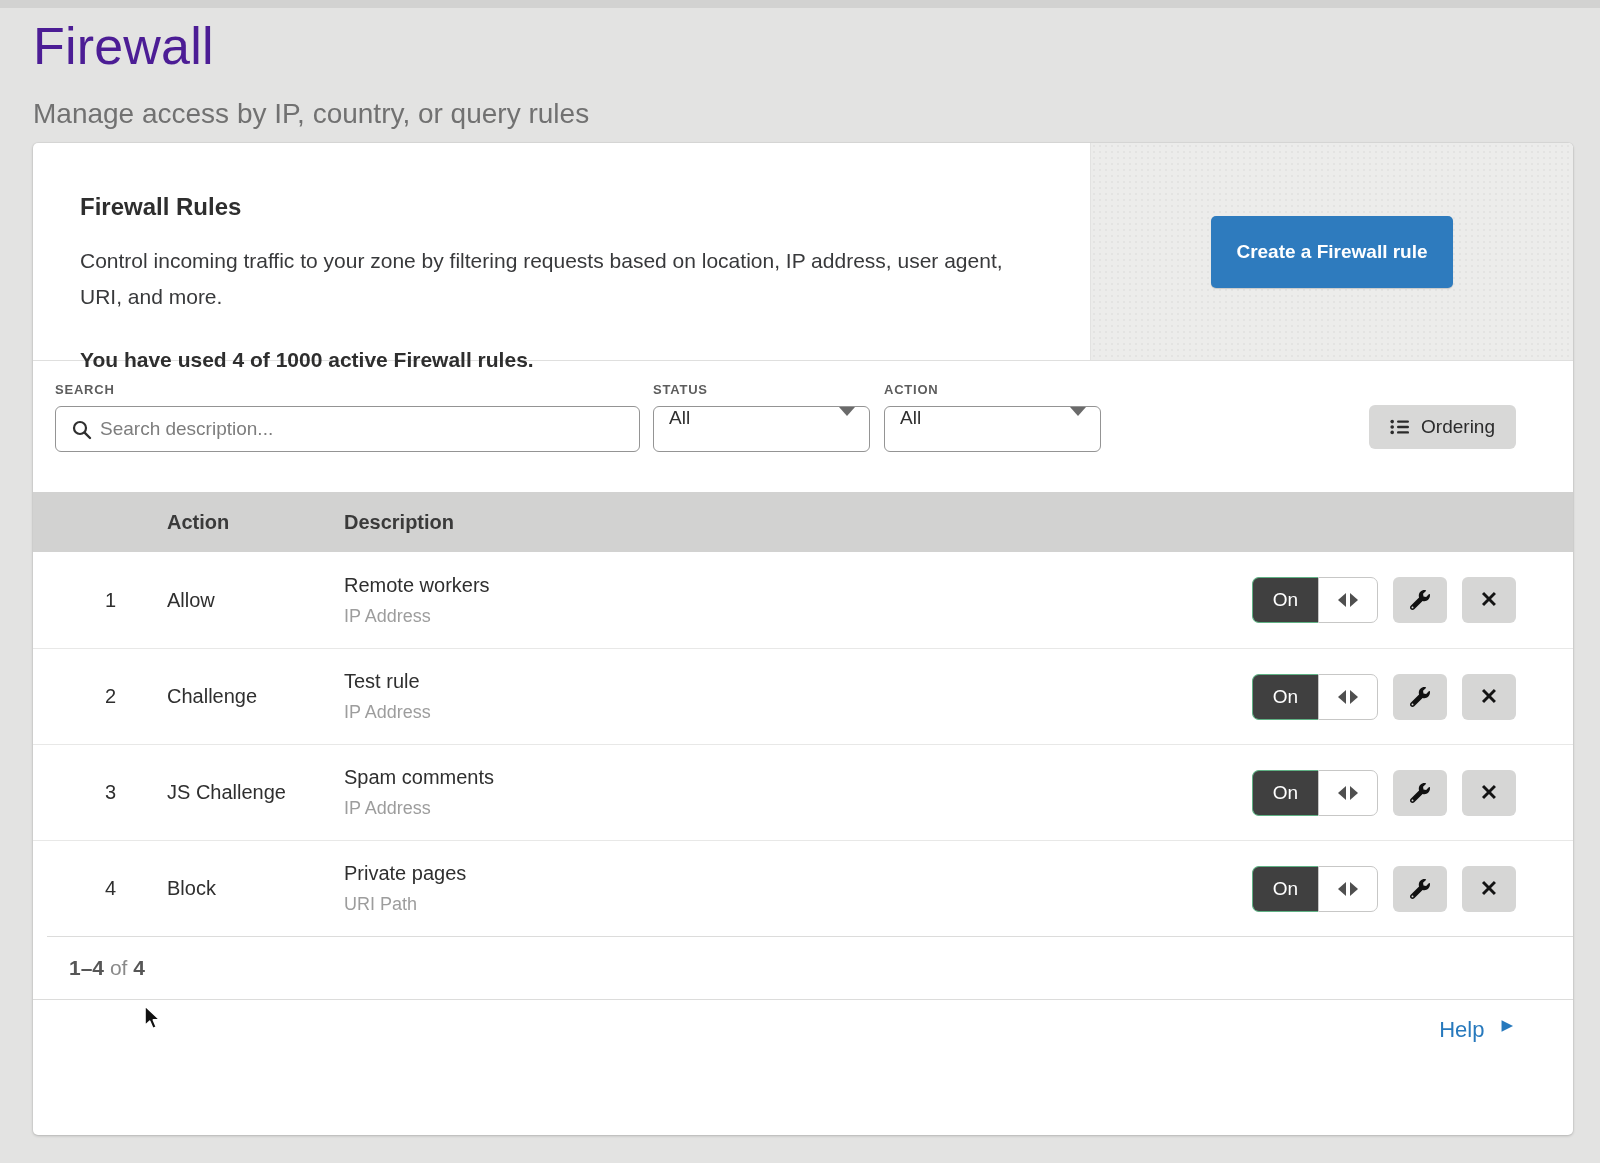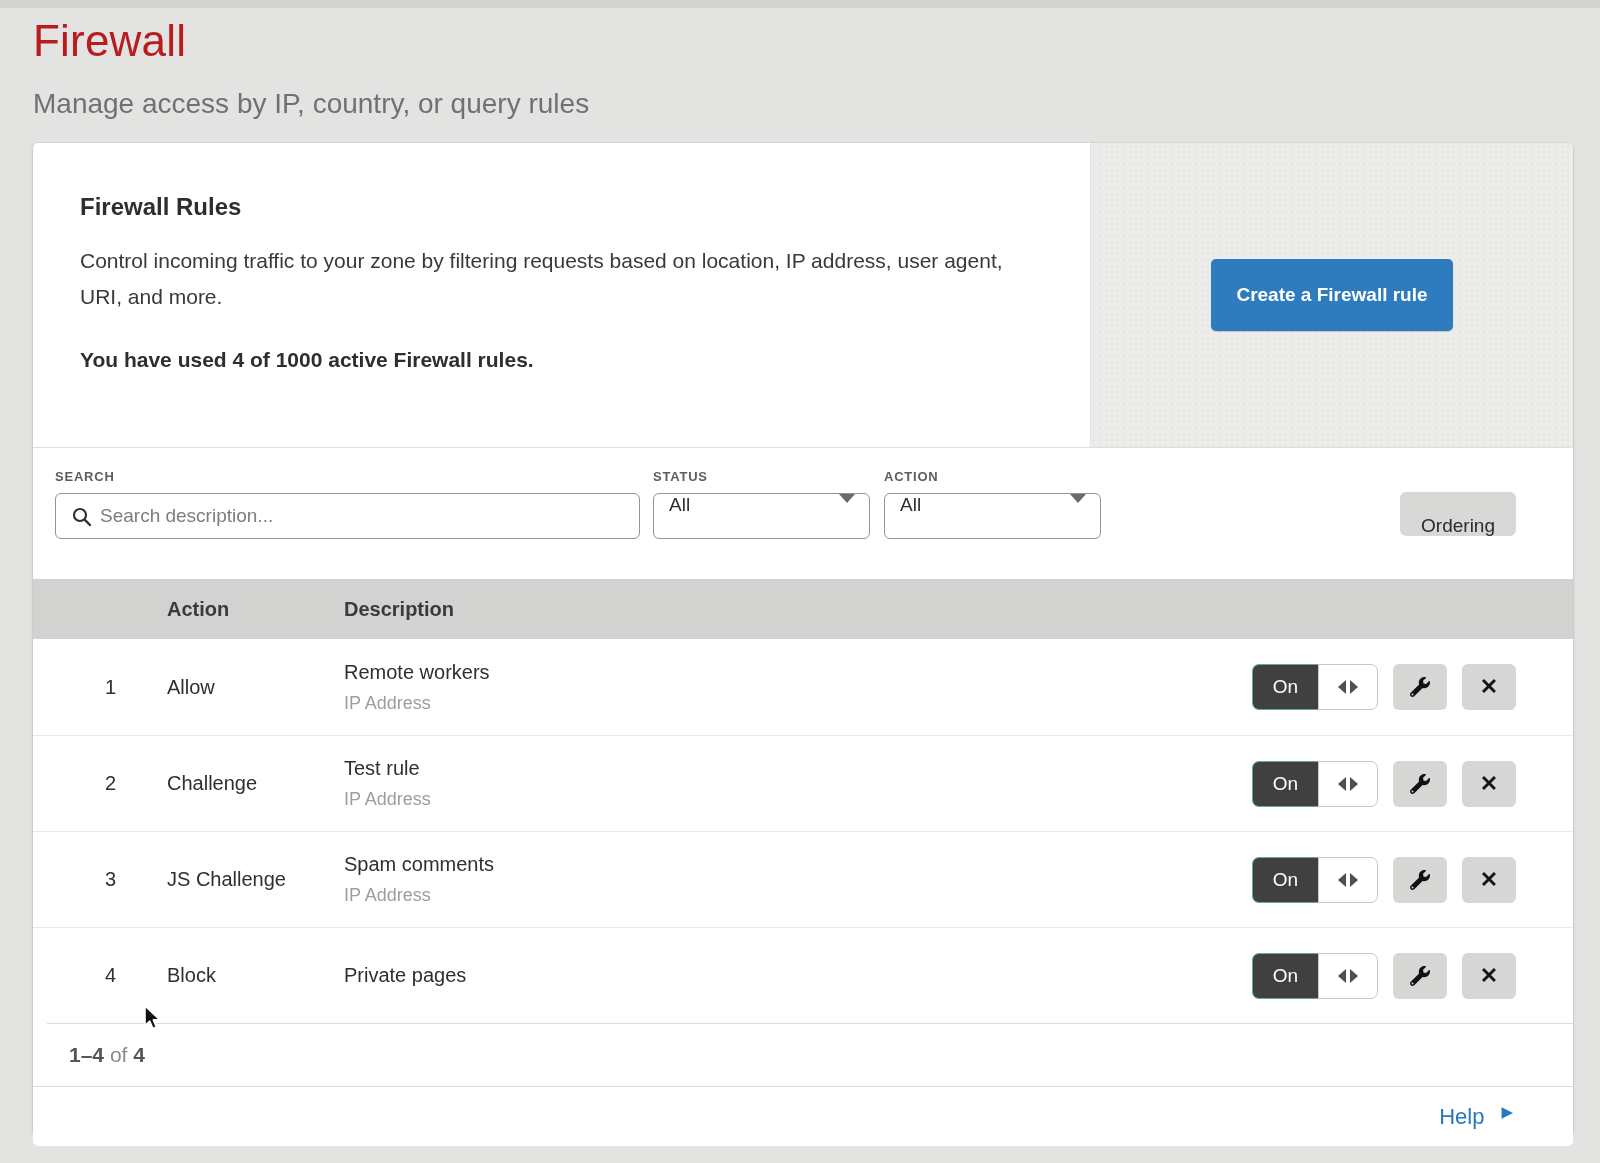--- a/index.html
+++ b/index.html
@@ -7,29 +7,29 @@
   body {
     font-family:"Liberation Sans", sans-serif;
     background:#e3e3e2;
     position:relative;
     overflow:hidden;
     color:#2f2f2f;
   }
   .top-strip { height:8px; background:#d2d2d1; width:100%; }
   
   .page-header { padding:8px 0 0 33px; }
-  .page-title { font-size:44px; font-weight:500; color:#b91c1c; letter-spacing:.2px; }
+  .page-title { font-size:52px; font-weight:500; color:#4c1d95; letter-spacing:.2px; }
   .page-subtitle { margin-top:22px; font-size:28px; font-weight:400; color:#717171; }
   
   .card {
     position:absolute; left:33px; top:143px; width:1540px; height:992px;
     background:#ffffff; border-radius:5px;
     box-shadow:0 1px 3px rgba(0,0,0,.18), 0 0 0 1px rgba(0,0,0,.03);
   }
-  .card-top { display:flex; height:305px; border-bottom:1px solid #dfdfde;gap:12px; }
+  .card-top { display:flex; height:218px; border-bottom:1px solid #dfdfde;gap:12px; }
   .intro { flex:1; padding:50px 40px 0 47px; }
   .intro-heading { font-size:24px; font-weight:700; color:#2e2e2e; }
   .intro-desc { margin-top:22px; font-size:21px; line-height:1.7; color:#38393b; max-width:950px; }
   .intro-usage { margin-top:34px; font-size:21px; font-weight:700; color:#2e2e2e; }
   .create-panel {
     width:483px; background:#ececeb; border-top-right-radius:5px;
     background-image:radial-gradient(#e3e3e2 1px, transparent 1px);
     background-size:6px 6px;
     display:flex; align-items:center; justify-content:center;
     border-left:1px solid #e2e2e1;
@@ -66,21 +66,21 @@
     padding:0 14px 0 15px; font-size:19px; color:#2f2f2f; cursor:pointer;
   }
   .caret-down {
     width:0; height:0; border-left:8px solid transparent; border-right:8px solid transparent;
     border-top:9px solid #6a6a6a;
   }
   .ordering-btn {
     margin-left:auto; margin-top:23px; height:44px; padding:12px 21px;
     background:#d8d8d7; border:none; border-radius:6px; cursor:pointer;
     display:flex; align-items:center; gap:11px;
-    font-size:19px; color:#2b2b2b; font-family:"Liberation Sans", sans-serif;flex-direction:column;
+    font-size:19px; color:#2b2b2b; font-family:"Liberation Sans", sans-serif;
   }
   
   .tbl-header {
     display:grid; grid-template-columns:134px 177px 1fr auto; align-items:center;
     height:60px; background:#d2d2d1;
     font-size:20px; font-weight:700; color:#3a3a3a;
   }
   .rule-row {
     display:grid; grid-template-columns:134px 177px 1fr auto; align-items:center;
     height:96px; padding-right:57px; background:#fff;
@@ -279,20 +279,21 @@
           <span class="x-glyph">✕</span>
         </button>
       </div>
     </div>
 
     <div class="rule-row">
       <div class="cell-num">4</div>
       <div class="cell-action">Block</div>
       <div class="cell-desc">
         <div class="desc-main">Private pages</div>
+        <div class="desc-sub">URI Path</div>
       </div>
       <div class="cell-controls">
         <div class="toggle">
           <span class="toggle-on">On</span>
           <span class="toggle-handle">
               <span class="tri-left"></span>
               <span class="tri-right"></span>
             </span>
         </div>
         <button class="icon-btn">

